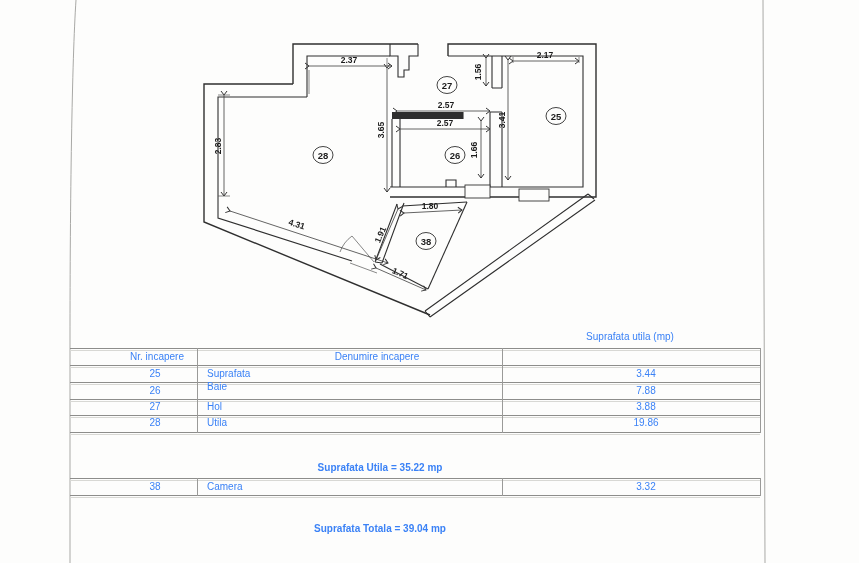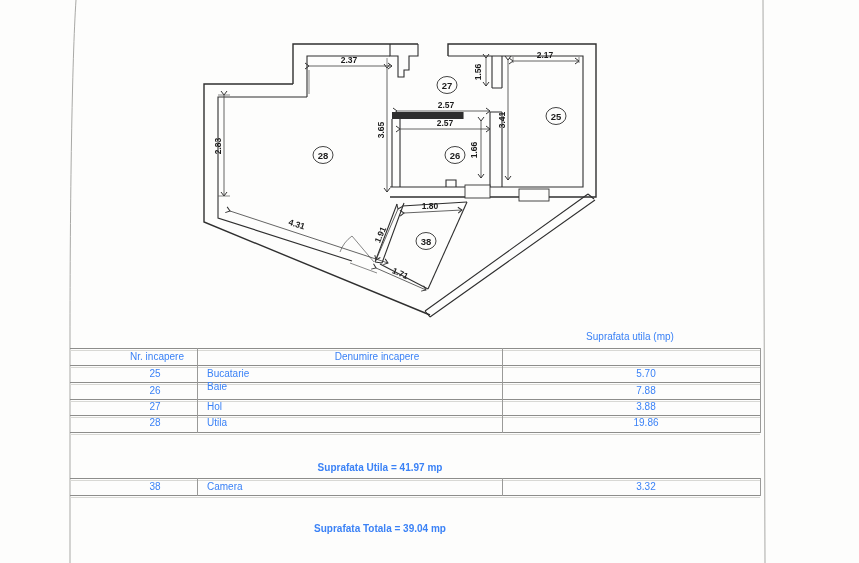--- a/index.html
+++ b/index.html
@@ -138,36 +138,36 @@
     <div class="vline" style="left:760px;top:348px;height:85px"></div>
     <div class="vline" style="left:197px;top:478px;height:18px"></div>
     <div class="vline" style="left:502px;top:478px;height:18px"></div>
     <div class="vline" style="left:760px;top:478px;height:18px"></div>
 
     <span class="cell ct" style="left:157px;top:350px">Nr. incapere</span>
     <span class="cell ct" style="left:377px;top:350px">Denumire incapere</span>
     <span class="cell ct" style="left:630px;top:330px">Suprafata utila (mp)</span>
 
     <span class="cell ct" style="left:155px;top:367px">25</span>
-    <span class="cell" style="left:207px;top:367px">Bucatarie</span>
-    <span class="cell ct" style="left:646px;top:367px">5.70</span>
+    <span class="cell" style="left:207px;top:367px">Suprafata</span>
+    <span class="cell ct" style="left:646px;top:367px">3.44</span>
 
     <span class="cell ct" style="left:155px;top:384px">26</span>
     <span class="cell" style="left:207px;top:380px">Baie</span>
     <span class="cell ct" style="left:646px;top:384px">7.88</span>
 
     <span class="cell ct" style="left:155px;top:400px">27</span>
     <span class="cell" style="left:207px;top:400px">Hol</span>
     <span class="cell ct" style="left:646px;top:400px">3.88</span>
 
     <span class="cell ct" style="left:155px;top:416px">28</span>
     <span class="cell" style="left:207px;top:416px">Utila</span>
     <span class="cell ct" style="left:646px;top:416px">19.86</span>
 
-    <span class="cell ct b" style="left:380px;top:461px">Suprafata Utila = 41.97 mp</span>
+    <span class="cell ct b" style="left:380px;top:461px">Suprafata Utila = 35.22 mp</span>
 
     <span class="cell ct" style="left:155px;top:480px">38</span>
     <span class="cell" style="left:207px;top:480px">Camera</span>
     <span class="cell ct" style="left:646px;top:480px">3.32</span>
 
     <span class="cell ct b" style="left:380px;top:522px">Suprafata Totala = 39.04 mp</span>
   </div>
 
 </div>
 

